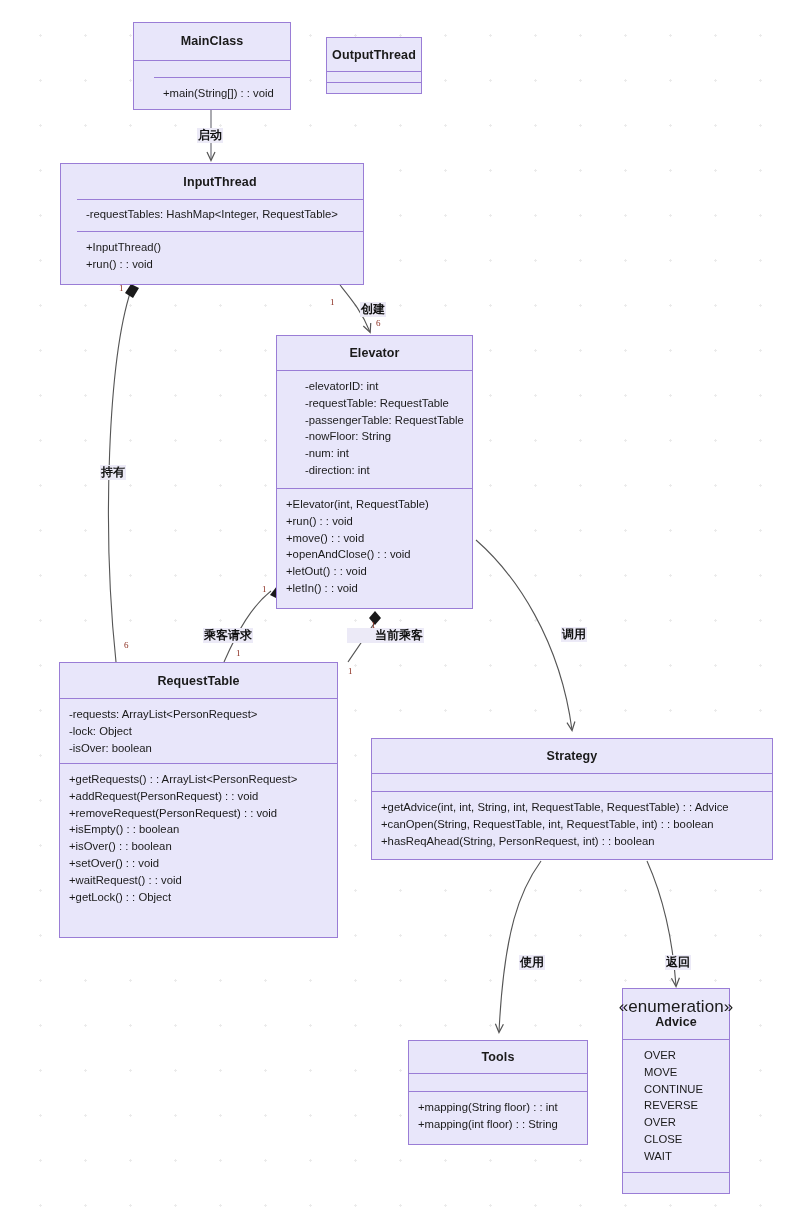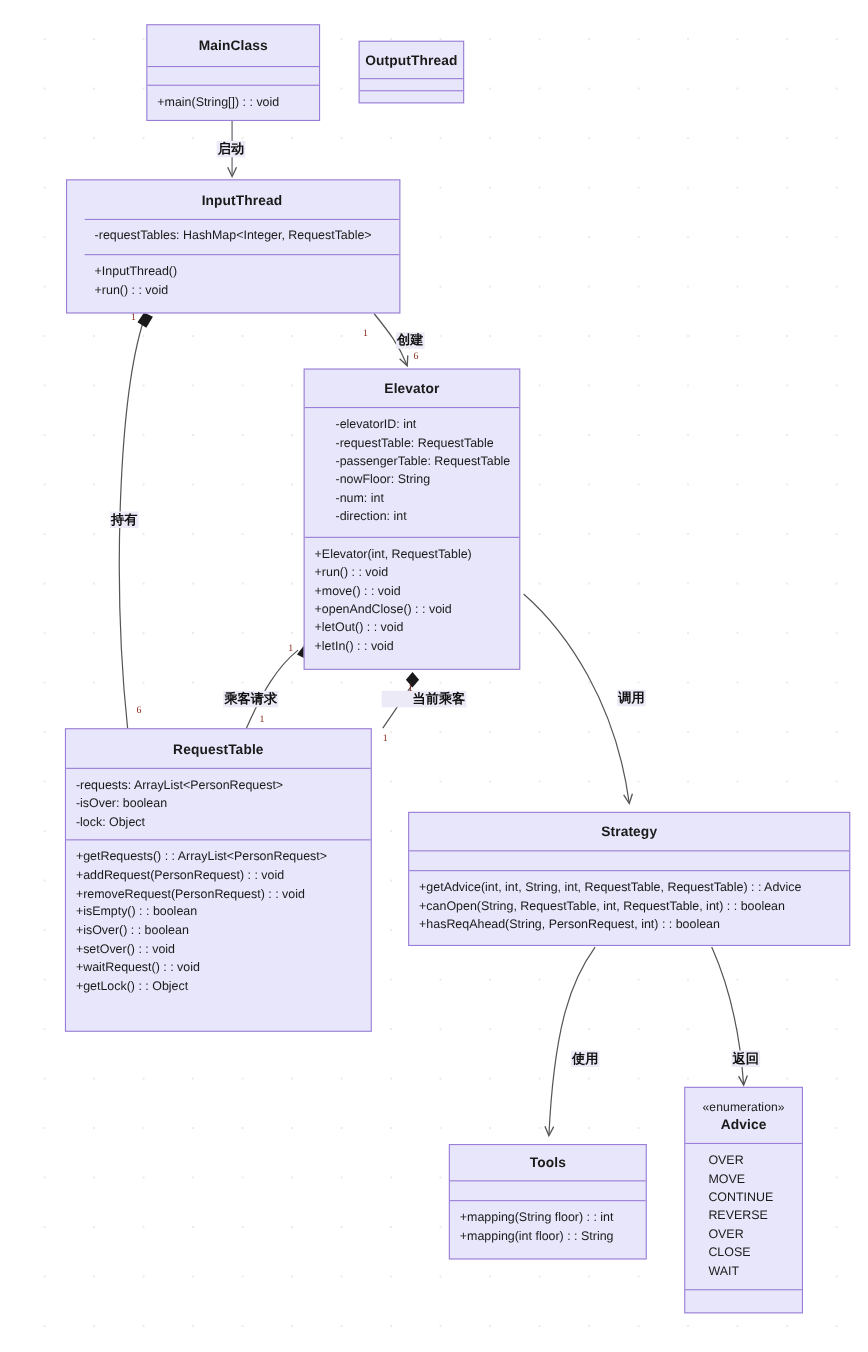--- a/index.html
+++ b/index.html
@@ -44,21 +44,21 @@
     display: flex;
     flex-direction: column;
     align-items: center;
     justify-content: center;
     font-weight: bold;
     font-size: 12.5px;
     letter-spacing: .1px;
   }
   .stereo {
     font-weight: normal;
-    font-size: 11px;
+    font-size: 17px;
     line-height: 16px;
   }
   .members {
     padding: 7px 8px 7px 9px;
     font-size: 11.3px;
     line-height: 16.8px;
     white-space: nowrap;
   }
   .members.tight { padding-top: 6px; padding-bottom: 6px; }
   .empty-sec { }
@@ -127,21 +127,21 @@
     <g>
       <path d="M 647,861 C 660,890 672,930 676,986" fill="none" stroke="#555555" stroke-width="1.1" marker-end="url(#arrowOpen)"></path>
     </g>
   </svg>
 
   <div class="cls" style="left:133px; top:22px; width:158px; height:88px;">
     <div class="sec name-sec" style="height:38px;">
       <span>MainClass</span>
     </div>
     <div class="sec empty-sec" style="height:18px;"></div>
-    <div class="sec members" style="flex:1;">
+    <div class="sec members" style="flex:1;margin-left:20px;">
       <div>+main(String[]) : : void</div>
     </div>
   </div>
 
   <div class="cls" style="left:326px; top:37px; width:96px; height:57px;">
     <div class="sec name-sec" style="height:33px;">
       <span>OutputThread</span>
     </div>
     <div class="sec empty-sec" style="height:11px;"></div>
     <div class="sec empty-sec" style="flex:1;"></div>
@@ -181,22 +181,22 @@
       <div>+letIn() : : void</div>
     </div>
   </div>
 
   <div class="cls" style="left:59px; top:662px; width:279px; height:276px;">
     <div class="sec name-sec" style="height:35px;">
       <span>RequestTable</span>
     </div>
     <div class="sec members" style="height:65px;">
       <div>-requests: ArrayList&lt;PersonRequest&gt;</div>
+      <div>-lock: Object</div>
       <div>-isOver: boolean</div>
-      <div>-lock: Object</div>
     </div>
     <div class="sec members" style="flex:1;">
       <div>+getRequests() : : ArrayList&lt;PersonRequest&gt;</div>
       <div>+addRequest(PersonRequest) : : void</div>
       <div>+removeRequest(PersonRequest) : : void</div>
       <div>+isEmpty() : : boolean</div>
       <div>+isOver() : : boolean</div>
       <div>+setOver() : : void</div>
       <div>+waitRequest() : : void</div>
       <div>+getLock() : : Object</div>

